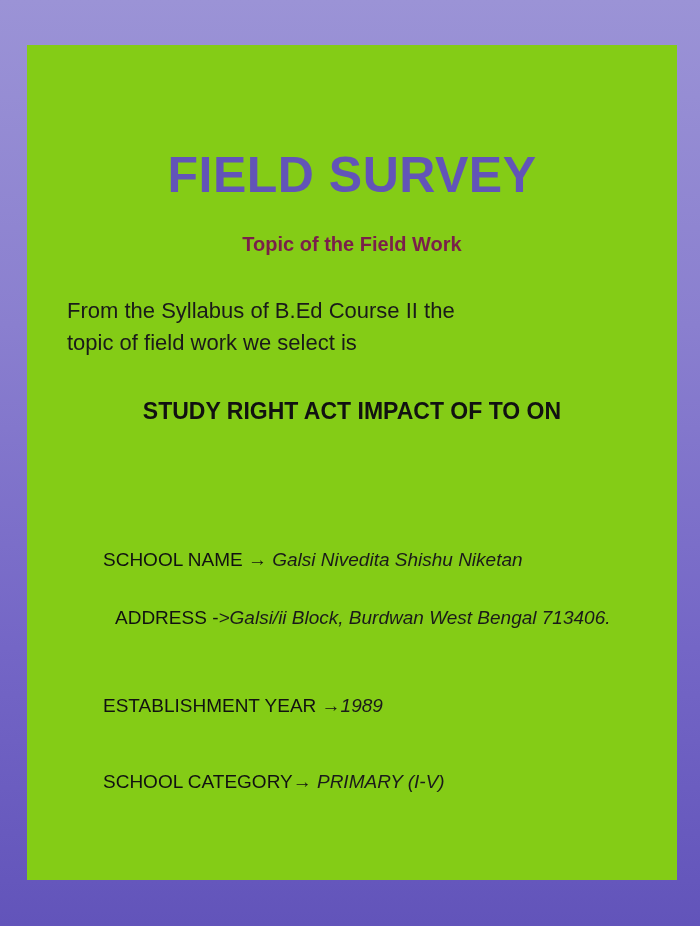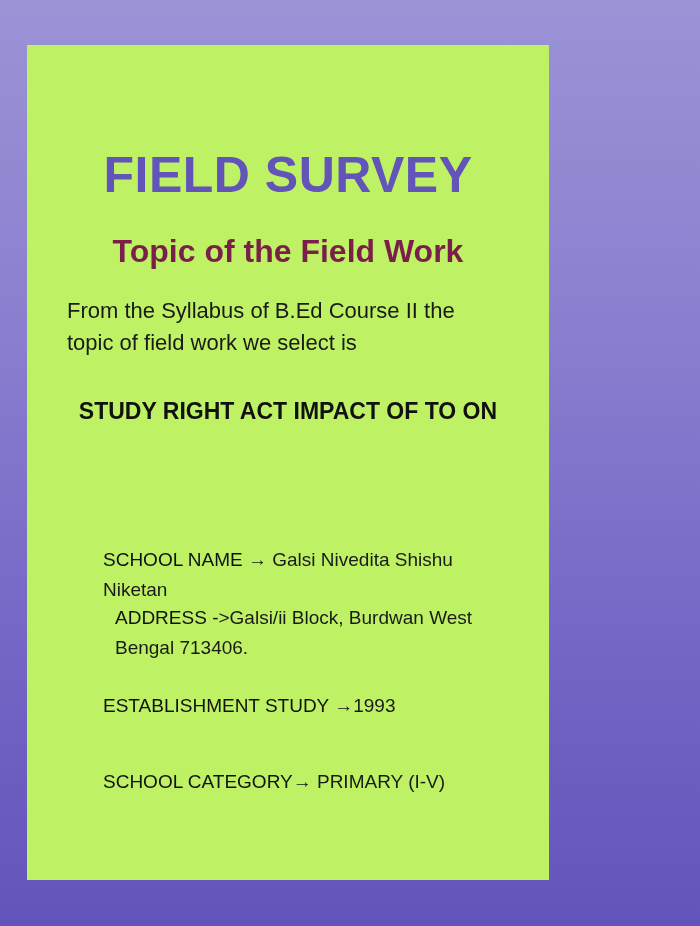--- a/index.html
+++ b/index.html
@@ -8,42 +8,42 @@
       height: 926px;
       overflow: hidden;
       background: linear-gradient(180deg, #9b93d6 0%, #8a7fcf 35%, #7466c6 70%, #6254ba 100%);
       font-family: "Liberation Sans", "DejaVu Sans", sans-serif;
       position: relative;
     }
     .card {
       position: absolute;
       left: 27px;
       top: 45px;
-      width: 522px;
+      width: 650px;
       height: 835px;
-      background: #bef264;
+      background: #84cc16;
       box-sizing: border-box;
     }
     .title {
       position: absolute;
       left: 0; right: 0;
       top: 105px;
       text-align: center;
       font-size: 50px;
       font-weight: 700;
       color: #6254b8;
       letter-spacing: 0.5px;
       line-height: 1;
     }
     .subheading {
       position: absolute;
       left: 0; right: 0;
       top: 188px;
       text-align: center;
-      font-size: 32px;
+      font-size: 20px;
       font-weight: 700;
       color: #7a1f4a;
     }
     .intro {
       position: absolute;
       left: 40px; right: 40px;
       top: 250px;
       text-align: left;
       font-size: 22px;
       line-height: 32px;
@@ -63,21 +63,21 @@
       position: absolute;
       left: 76px;
       right: 60px;
       top: 500px;
       font-size: 19px;
       line-height: 30px;
       color: #1a1a1a;
     }
     .row { margin: 0; }
     .row .label { font-weight: 400; color: #111111; }
-    .row .value { font-weight: 400; }
+    .row .value { font-weight: 400; font-style: italic; }
     .row-school { position: absolute; top: 0; left: 0; right: 0; }
     .row-address { position: absolute; top: 58px; left: 12px; right: 0; }
     .row-year { position: absolute; top: 146px; left: 0; right: 0; }
     .row-category { position: absolute; top: 205px; left: 0; right: 0; margin-top: 17px; }
   </style>
 </head>
 <body>
 
 <div class="card">
   <div class="title">FIELD SURVEY</div>
@@ -94,19 +94,19 @@
   </div>
 
   <div class="details">
     <p class="row row-school">
       <span class="label">SCHOOL NAME →</span><span class="value"> Galsi Nivedita Shishu Niketan</span>
     </p>
     <p class="row row-address">
       <span class="label">ADDRESS -</span><span class="value">&gt;Galsi/ii Block, Burdwan West Bengal 713406.</span>
     </p>
     <p class="row row-year">
-      <span class="label">ESTABLISHMENT STUDY →</span><span class="value">1993</span>
+      <span class="label">ESTABLISHMENT YEAR →</span><span class="value">1989</span>
     </p>
     <p class="row row-category">
       <span class="label">SCHOOL CATEGORY→</span><span class="value"> PRIMARY (I-V)</span>
     </p>
   </div>
 </div>
 
 </body></html>

